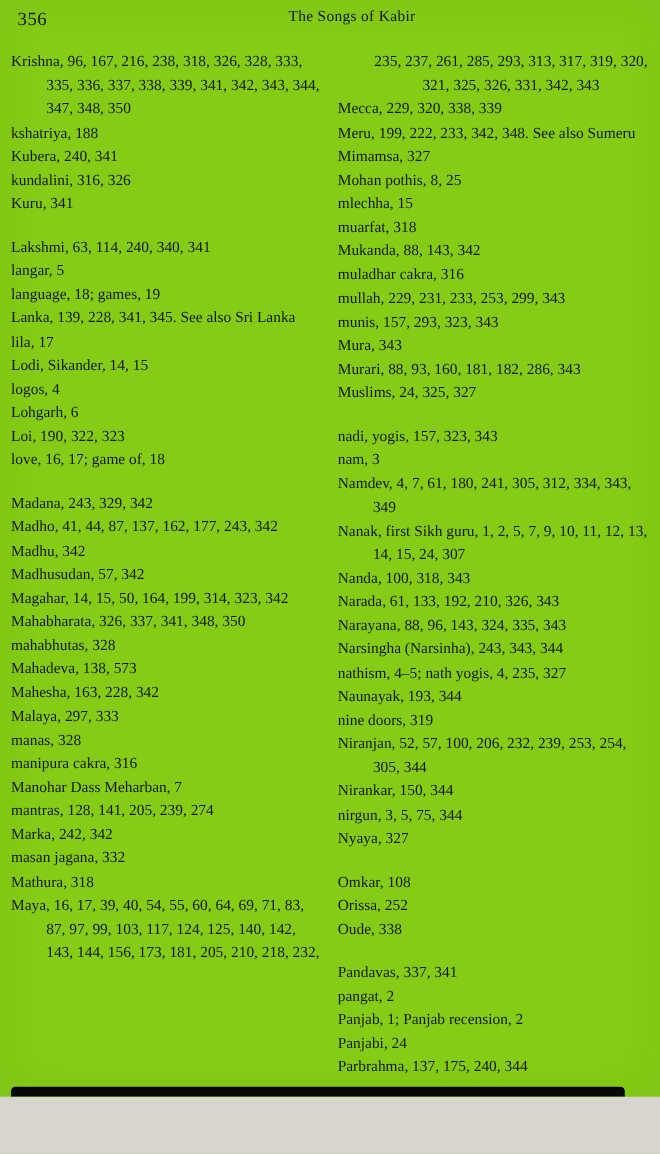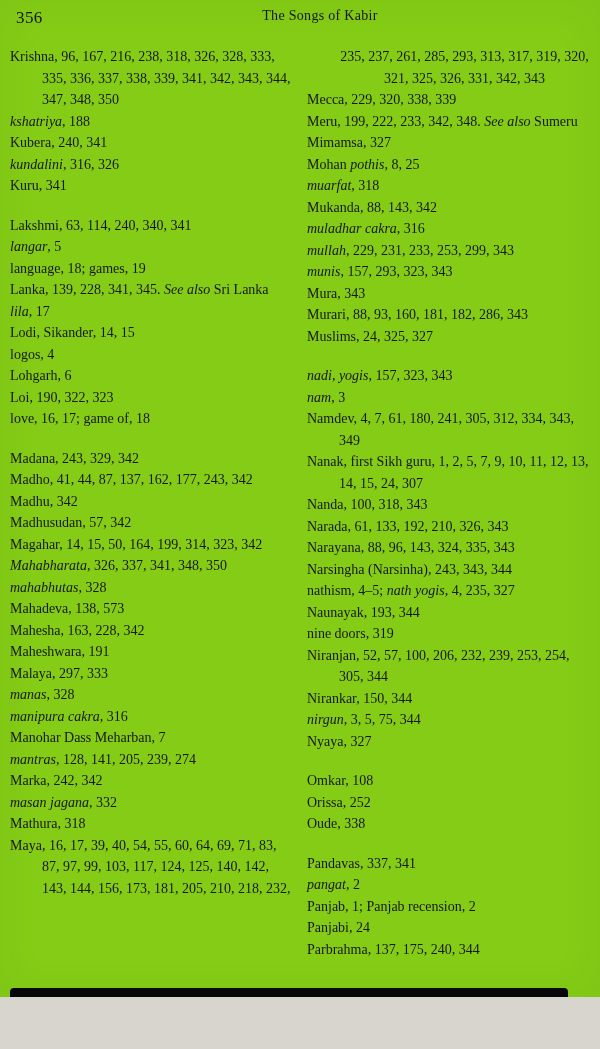--- a/index.html
+++ b/index.html
@@ -48,21 +48,21 @@
     line-height: 21.5px;
   }
   .entry {
     padding-left: 32px;
     text-indent: -32px;
   }
   .entry.cont {
     text-indent: 0;
     text-align: center;
   }
-  .it { font-style: italic; }
+  .it { }
   .group-gap { height: 18px; }
   .scan-bar {
     position: absolute;
     left: 10px;
     bottom: 0;
     width: 558px;
     height: 9px;
     background: #070707;
     border-radius: 4px 4px 0 0;
   }
@@ -96,37 +96,37 @@
         <div class="group-gap"></div>
         <div class="entry"><span>Madana, 243, 329, 342</span></div>
         <div class="entry"><span>Madho, 41, 44, 87, 137, 162, 177, 243, 342</span></div>
         <div class="entry"><span>Madhu, 342</span></div>
         <div class="entry"><span>Madhusudan, 57, 342</span></div>
         <div class="entry"><span>Magahar, 14, 15, 50, 164, 199, 314, 323, 342</span></div>
         <div class="entry"><span class="it">Mahabharata</span><span>, 326, 337, 341, 348, 350</span></div>
         <div class="entry"><span class="it">mahabhutas</span><span>, 328</span></div>
         <div class="entry"><span>Mahadeva, 138, 573</span></div>
         <div class="entry"><span>Mahesha, 163, 228, 342</span></div>
-        <div class="entry"><span>Maheshwara, 191</span></div>
         <div class="entry"><span>Malaya, 297, 333</span></div>
         <div class="entry"><span class="it">manas</span><span>, 328</span></div>
         <div class="entry"><span class="it">manipura cakra</span><span>, 316</span></div>
         <div class="entry"><span>Manohar Dass Meharban, 7</span></div>
         <div class="entry"><span class="it">mantras</span><span>, 128, 141, 205, 239, 274</span></div>
         <div class="entry"><span>Marka, 242, 342</span></div>
         <div class="entry"><span class="it">masan jagana</span><span>, 332</span></div>
         <div class="entry"><span>Mathura, 318</span></div>
         <div class="entry"><span>Maya, 16, 17, 39, 40, 54, 55, 60, 64, 69, 71, 83, 87, 97, 99, 103, 117, 124, 125, 140, 142, 143, 144, 156, 173, 181, 205, 210, 218, 232,</span></div>
       </div>
     <div class="col" id="col-right">
         <div class="entry cont"><span>235, 237, 261, 285, 293, 313, 317, 319, 320, 321, 325, 326, 331, 342, 343</span></div>
         <div class="entry"><span>Mecca, 229, 320, 338, 339</span></div>
         <div class="entry"><span>Meru, 199, 222, 233, 342, 348. </span><span class="it">See also</span><span> Sumeru</span></div>
         <div class="entry"><span>Mimamsa, 327</span></div>
         <div class="entry"><span>Mohan </span><span class="it">pothis</span><span>, 8, 25</span></div>
+        <div class="entry"><span class="it">mlechha</span><span>, 15</span></div>
         <div class="entry"><span class="it">muarfat</span><span>, 318</span></div>
         <div class="entry"><span>Mukanda, 88, 143, 342</span></div>
         <div class="entry"><span class="it">muladhar cakra</span><span>, 316</span></div>
         <div class="entry"><span class="it">mullah</span><span>, 229, 231, 233, 253, 299, 343</span></div>
         <div class="entry"><span class="it">munis</span><span>, 157, 293, 323, 343</span></div>
         <div class="entry"><span>Mura, 343</span></div>
         <div class="entry"><span>Murari, 88, 93, 160, 181, 182, 286, 343</span></div>
         <div class="entry"><span>Muslims, 24, 325, 327</span></div>
         <div class="group-gap"></div>
         <div class="entry"><span class="it">nadi, yogis</span><span>, 157, 323, 343</span></div>

